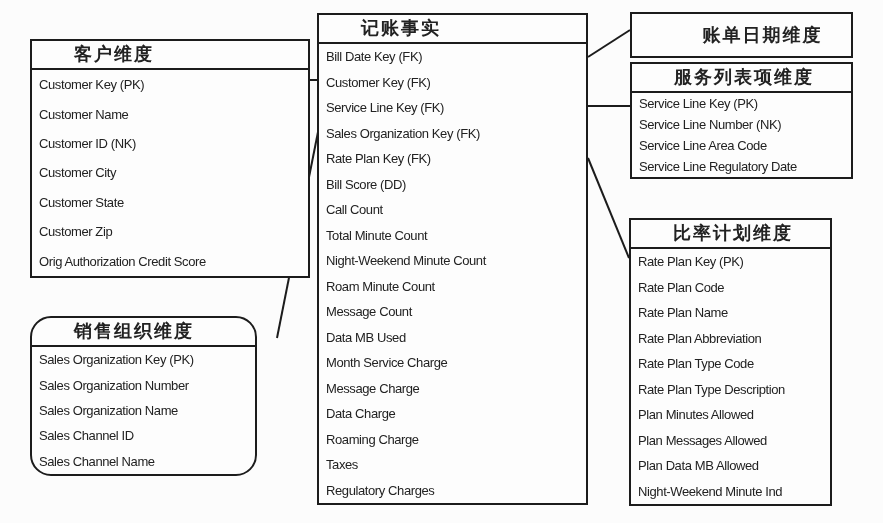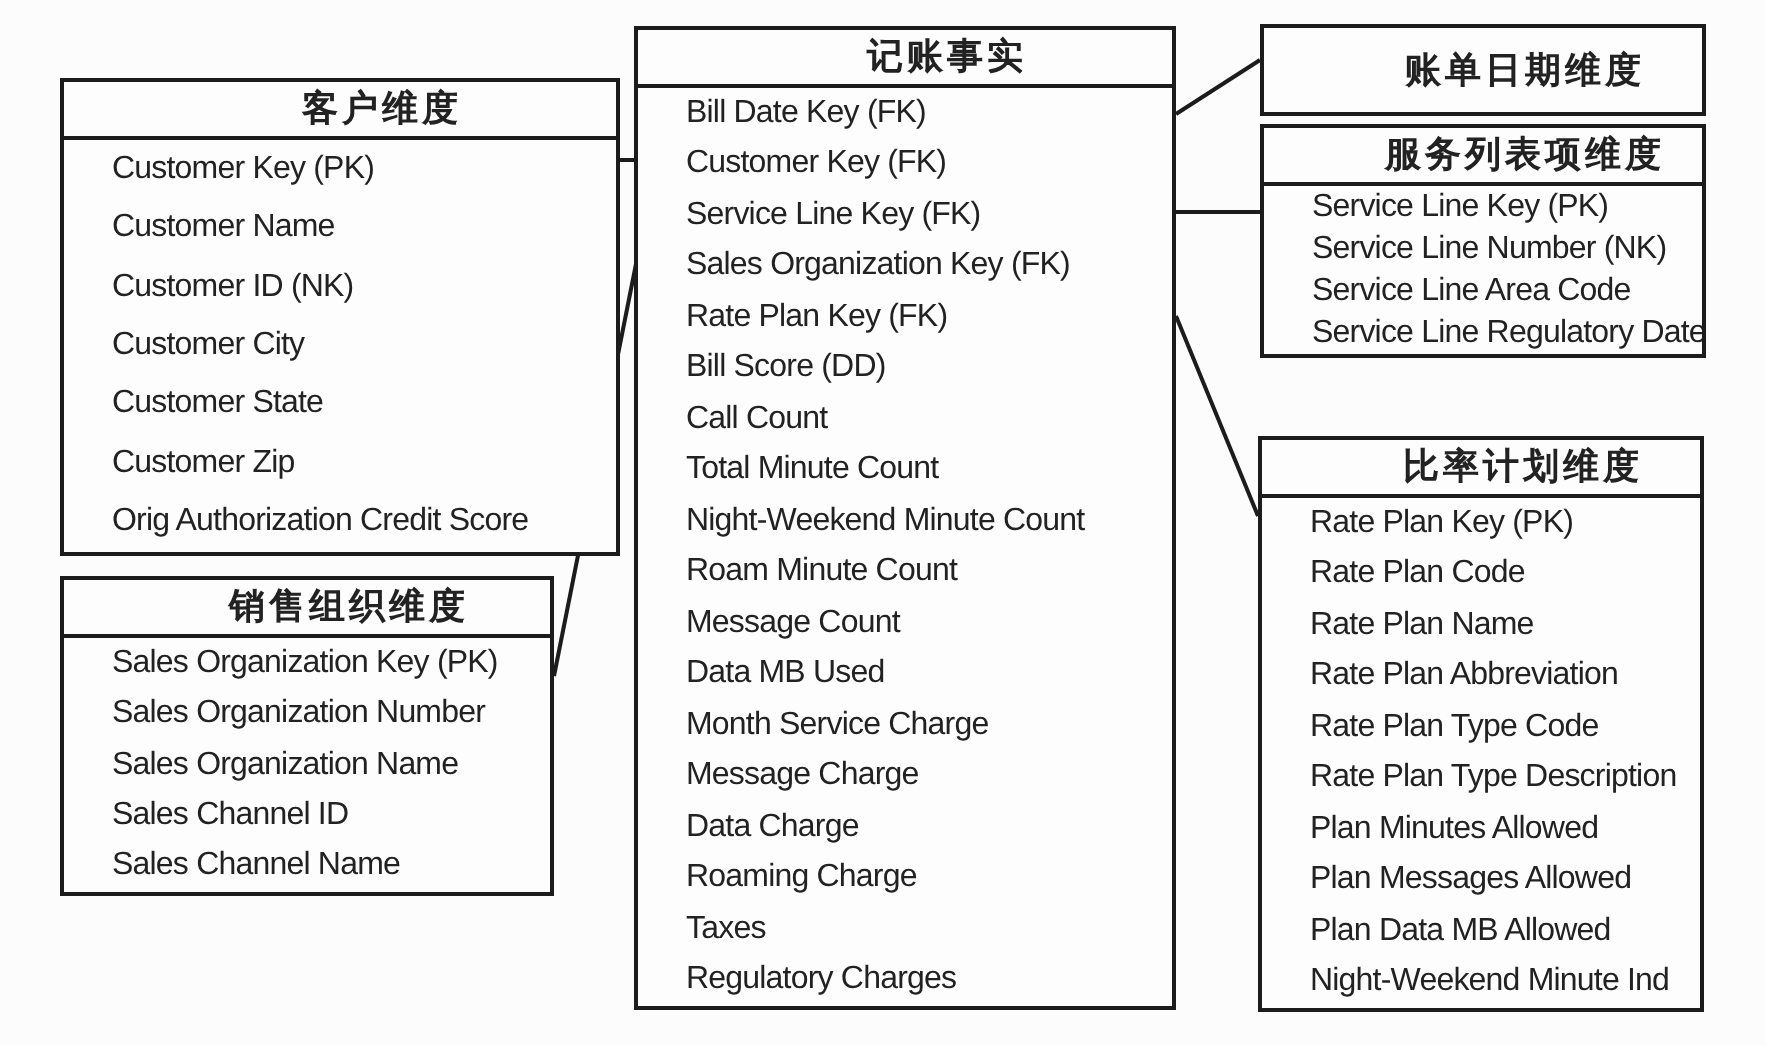--- a/index.html
+++ b/index.html
@@ -42,21 +42,21 @@
     flex-direction: column;
   }
   .table .title {
     flex: 0 0 auto;
     height: 27px;
     line-height: 27px;
     border-bottom: 2px solid var(--line);
     font-weight: bold;
     font-size: 18px;
     letter-spacing: 2px;
-    text-align: center;
+    text-align: left;
     white-space: nowrap;
     overflow: hidden;
     padding-left: 42px;
   }
   .table.title-only .title {
     border-bottom: none;
     flex: 1 1 auto;
     height: auto;
     display: flex;
     align-items: center;
@@ -65,33 +65,33 @@
   }
   .rows {
     flex: 1 1 auto;
     display: flex;
     flex-direction: column;
   }
   .row {
     flex: 1 1 0;
     display: flex;
     align-items: center;
-    padding-left: 24px;
-    font-size: 16px;
+    padding-left: 7px;
+    font-size: 13px;
     letter-spacing: -0.4px;
     white-space: nowrap;
     overflow: hidden;
   }
   
   #customer-box   { left: 30px;  top: 39px;  width: 280px; height: 239px; }
-  #sales-org-box  { left: 30px;  top: 288px; width: 247px; height: 160px; }
+  #sales-org-box  { left: 30px;  top: 316px; width: 227px; height: 160px; border-radius: 21px; }
   #fact-box       { left: 317px; top: 13px;  width: 271px; height: 492px; }
   #bill-date-box  { left: 630px; top: 12px;  width: 223px; height: 46px;  }
   #service-box    { left: 630px; top: 62px;  width: 223px; height: 117px; }
-  #rate-plan-box  { left: 629px; top: 218px; width: 223px; height: 288px; }
+  #rate-plan-box  { left: 629px; top: 218px; width: 203px; height: 288px; }
 </style>
 </head>
 <body>
 
 <div class="canvas">
 
   <svg class="connectors" viewBox="0 0 883 523" xmlns="http://www.w3.org/2000/svg">
     <line x1="278" y1="80" x2="318" y2="80"></line>
     <line x1="277" y1="338" x2="318" y2="132"></line>
     <line x1="588" y1="57" x2="630" y2="30"></line>

